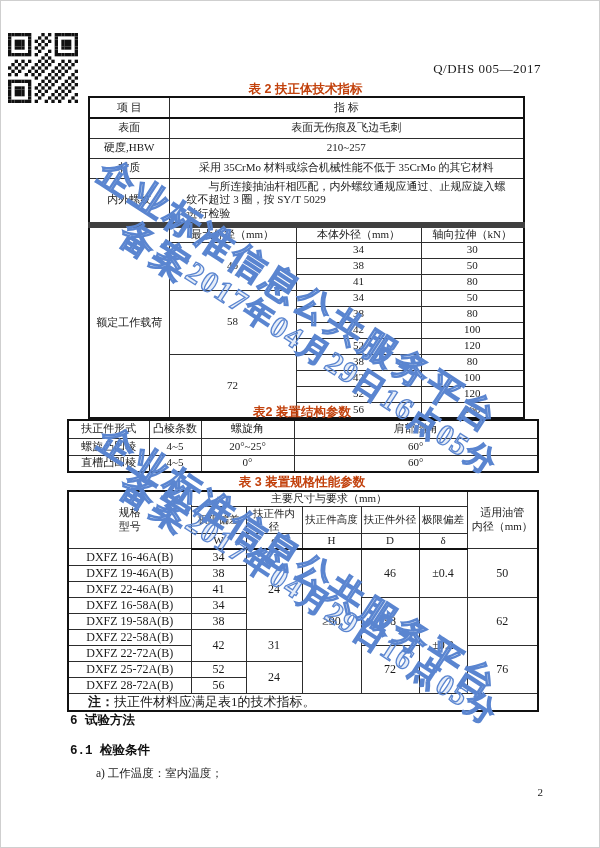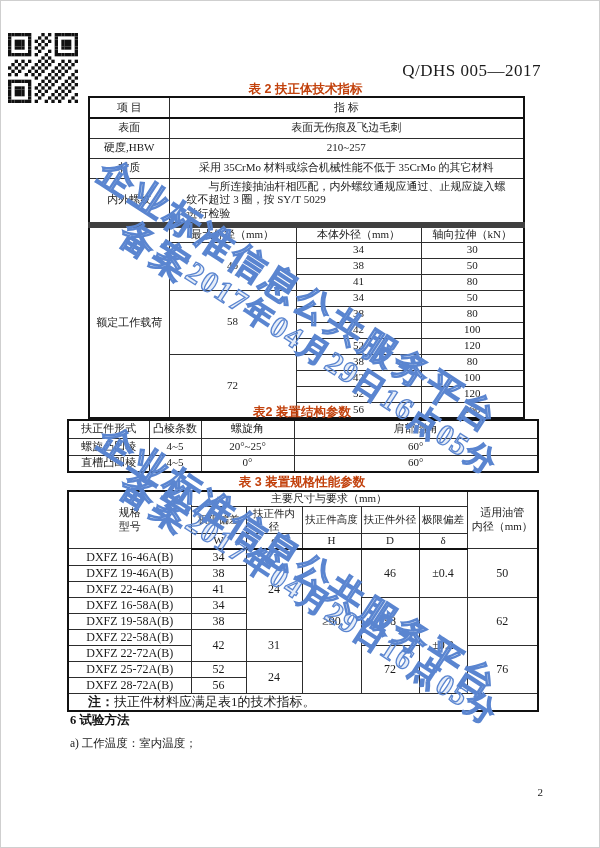--- a/index.html
+++ b/index.html
@@ -25,27 +25,27 @@
   .t2 .hrow td{height:18px}
   .t2 .drow td{height:17px}
   .t3{position:absolute;left:67px;top:490px;width:470px}
   .t3 .h1 td{height:14px}
   .t3 .h2 td{height:27px;font-size:10.5px}
   .t3 .h3 td{height:13px;border-bottom:2px solid #111}
   .t3 .drow td{height:15px;font-size:12px}
   .t3 .noterow td{height:17px;text-align:left;padding-left:19px;font-size:13px}
   .t3 .notelabel{font-family:"Liberation Sans","DejaVu Sans",sans-serif;font-weight:bold}
   
-  .doc-code{position:absolute;top:61px;right:59px;font-size:17px;letter-spacing:0.5px}
+  .doc-code{position:absolute;top:61px;right:59px;font-size:13px;letter-spacing:0.5px}
   .page-num{position:absolute;top:786px;right:57px;font-size:11px}
   .qr{position:absolute;left:8px;top:33px;width:70px;height:70px}
   .sec6{position:absolute;left:70px;top:712px;width:470px}
-  .sec-h{font-family:Liberation Serif, serif;font-weight:bold;font-size:12.5px;color:#111}
+  .sec-h{font-family:Liberation Mono, monospace;font-weight:bold;font-size:12.5px;color:#111}
   .sec-h2{margin-top:13px}
-  .sec-item{margin-top:7px;font-size:11.5px}
+  .sec-item{margin-left:26px;margin-top:7px;font-size:11.5px}
   
   .wm{position:absolute;transform-origin:0 0;white-space:nowrap;pointer-events:none;z-index:9;
       font-weight:bold;font-family:"Liberation Serif",serif}
   .wm-big{font-size:36px;letter-spacing:3px;transform:rotate(33deg)}
   .wm-date{font-size:30px;letter-spacing:2px;transform:rotate(33deg)}
 </style>
 </head>
 <body>
 
 <div class="page">
@@ -475,18 +475,19 @@
     <tr class="noterow">
       <td colspan="7">
         <span class="notelabel">注：</span><span>扶正件材料应满足表1的技术指标。</span>
       </td>
     </tr>
   </tbody>
     </table>
 
   <div class="sec6">
     <div class="sec-h">6  试验方法</div>
+    <div class="sec-h sec-h2">6.1  检验条件</div>
     <div class="sec-item">a)  工作温度：室内温度；</div>
   </div>
 
   <div class="page-num">2</div>
 
 </div>
 
 </body></html>

